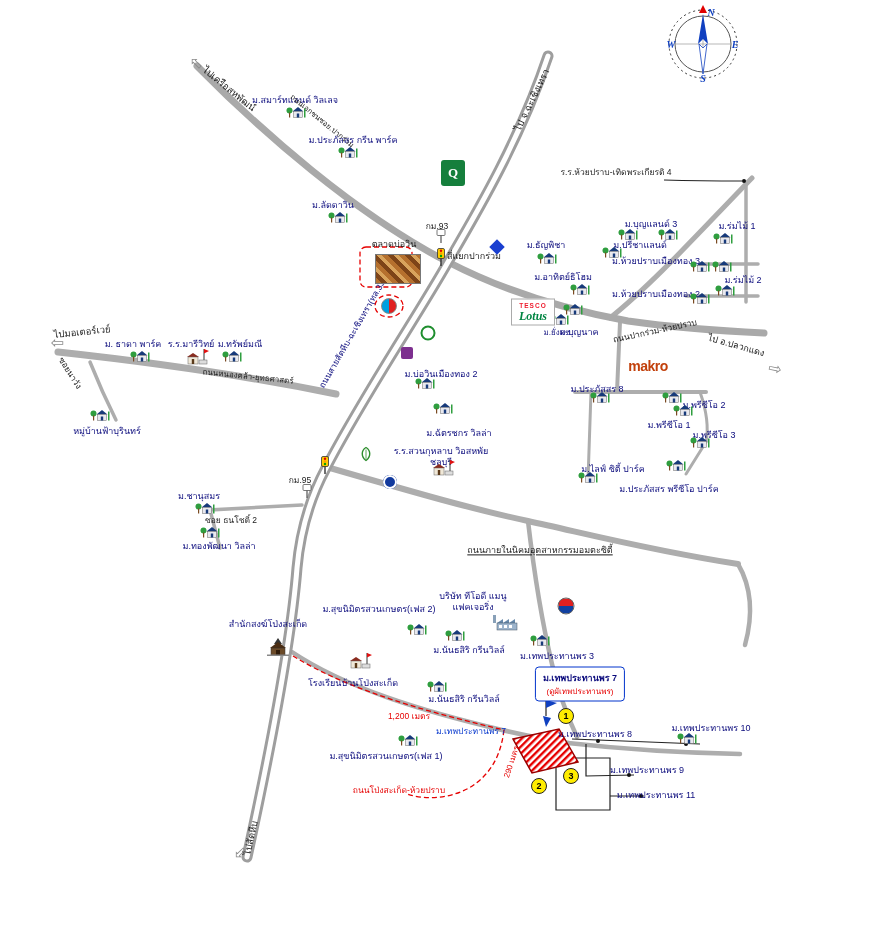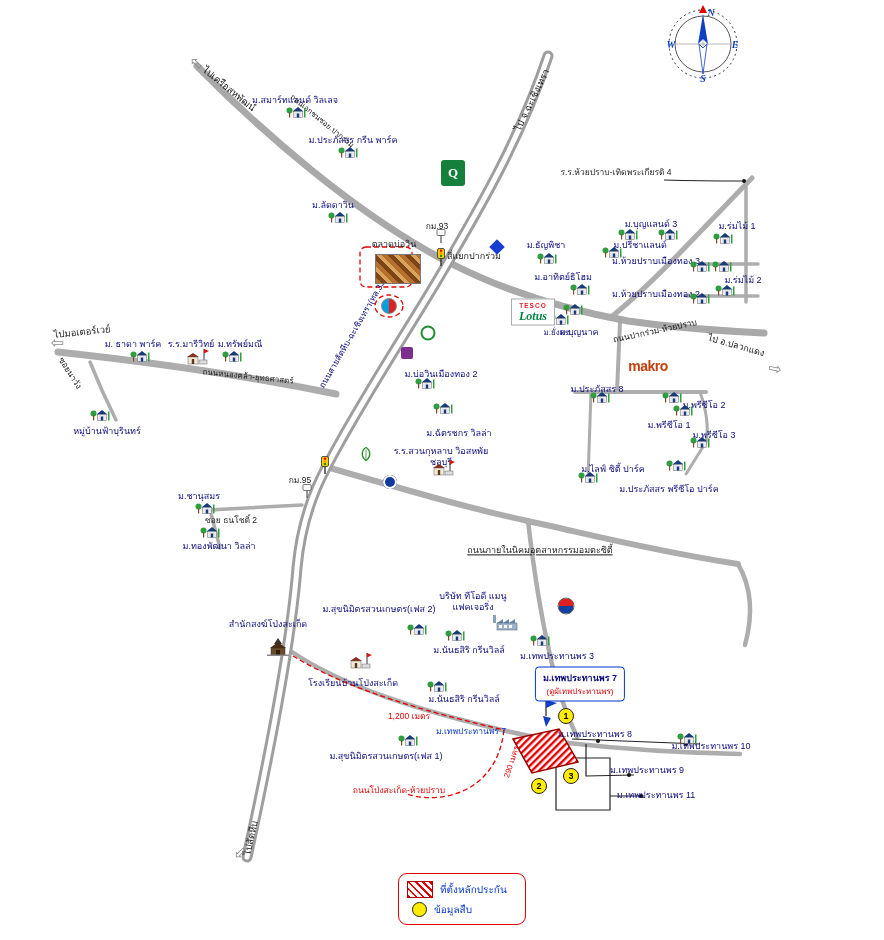--- a/index.html
+++ b/index.html
@@ -163,21 +163,21 @@
 แฟคเจอริ่ง</div>
       <div class="mi lbl" style="left: 379px; top: 610px; transform: translate(-50%, -50%);">ม.สุขนิมิตรสวนเกษตร(เฟส 2)</div>
       <div class="mi lbl" style="left: 469px; top: 651px; transform: translate(-50%, -50%);">ม.นันธสิริ กรีนวิลล์</div>
       <div class="mi lbl" style="left: 557px; top: 657px; transform: translate(-50%, -50%);">ม.เทพประทานพร 3</div>
       <div class="mi lbl" style="left: 268px; top: 625px; transform: translate(-50%, -50%);">สำนักสงฆ์โป่งสะเก็ด</div>
       <div class="mi lbl" style="left: 353px; top: 684px; transform: translate(-50%, -50%);">โรงเรียนบ้านโป่งสะเก็ด</div>
       <div class="mi lbl" style="left: 464px; top: 700px; transform: translate(-50%, -50%);">ม.นันธสิริ กรีนวิลล์</div>
       <div class="mi lbl c-red" style="font-size: 8.5px; left: 409px; top: 716px; transform: translate(-50%, -50%);">1,200 เมตร</div>
       <div class="mi lbl c-blue" style="font-size: 8.5px; left: 471px; top: 731px; transform: translate(-50%, -50%);">ม.เทพประทานพร 7</div>
       <div class="mi lbl" style="left: 595px; top: 735px; transform: translate(-50%, -50%);">ม.เทพประทานพร 8</div>
-      <div class="mi lbl" style="left: 711px; top: 747px; transform: translate(-50%, -50%); text-align: center;">ม.เทพประทานพร 10</div>
+      <div class="mi lbl" style="left: 711px; top: 729px; transform: translate(-50%, -50%); text-align: center;">ม.เทพประทานพร 10</div>
       <div class="mi lbl" style="left: 647px; top: 771px; transform: translate(-50%, -50%);">ม.เทพประทานพร 9</div>
       <div class="mi lbl" style="left: 656px; top: 796px; transform: translate(-50%, -50%);">ม.เทพประทานพร 11</div>
       <div class="mi lbl" style="left: 386px; top: 757px; transform: translate(-50%, -50%);">ม.สุขนิมิตรสวนเกษตร(เฟส 1)</div>
       <div class="mi lbl c-red" style="font-size: 8px; left: 512px; top: 762px; transform: translate(-50%, -50%) rotate(-72deg);">290 เมตร</div>
       <div class="mi lbl c-red" style="font-size: 8.5px; left: 399px; top: 790px; transform: translate(-50%, -50%);">ถนนโป่งสะเก็ด-ห้วยปราบ</div>
       <div class="mi lbl c-black" style="font-size: 9.5px; left: 251px; top: 838px; transform: translate(-50%, -50%) rotate(-78deg);">ไปสัตหีบ</div>
       <div class="mi" style="left: 296px; top: 114px; transform: translate(-50%, -50%);"><svg width="20" height="15" viewBox="0 0 20 15">
           <circle cx="3.5" cy="6" r="3" fill="#2f9e3f"></circle>
           <rect x="3" y="8" width="1.2" height="5" fill="#7a4a22"></rect>
           <polygon points="6.5,7 12,2.5 17.5,7" fill="#173a7a"></polygon>
@@ -561,23 +561,13 @@
     <line x1="42" y1="14" x2="42" y2="70" stroke="#999" stroke-width="0.7"></line>
     <polygon points="42,12 47,42 42,37 37,42" fill="#1040c0"></polygon>
     <polygon points="42,72 46,42 42,46 38,42" fill="#fff" stroke="#1040c0" stroke-width="0.8"></polygon>
     <polygon points="42,3 46,11 38,11" fill="#e00000"></polygon>
     <text x="50" y="14" font-size="10" font-weight="bold" font-style="italic" fill="#1040c0" font-family="Liberation Serif, serif" text-anchor="middle">N</text>
     <text x="10" y="46" font-size="10" font-weight="bold" font-style="italic" fill="#1040c0" font-family="Liberation Serif, serif" text-anchor="middle">W</text>
     <text x="74" y="46" font-size="10" font-weight="bold" font-style="italic" fill="#1040c0" font-family="Liberation Serif, serif" text-anchor="middle">E</text>
     <text x="42" y="80" font-size="10" font-weight="bold" font-style="italic" fill="#1040c0" font-family="Liberation Serif, serif" text-anchor="middle">S</text>
   </svg>
 
-  <div class="legend">
-    <div class="row">
-      <span class="swatch"></span>
-      <span class="ltxt">ที่ตั้งหลักประกัน</span>
-    </div>
-    <div class="row">
-      <span class="ycir"></span>
-      <span class="ltxt">ข้อมูลสืบ</span>
-    </div>
-  </div>
 </div>
 
 </body></html>

